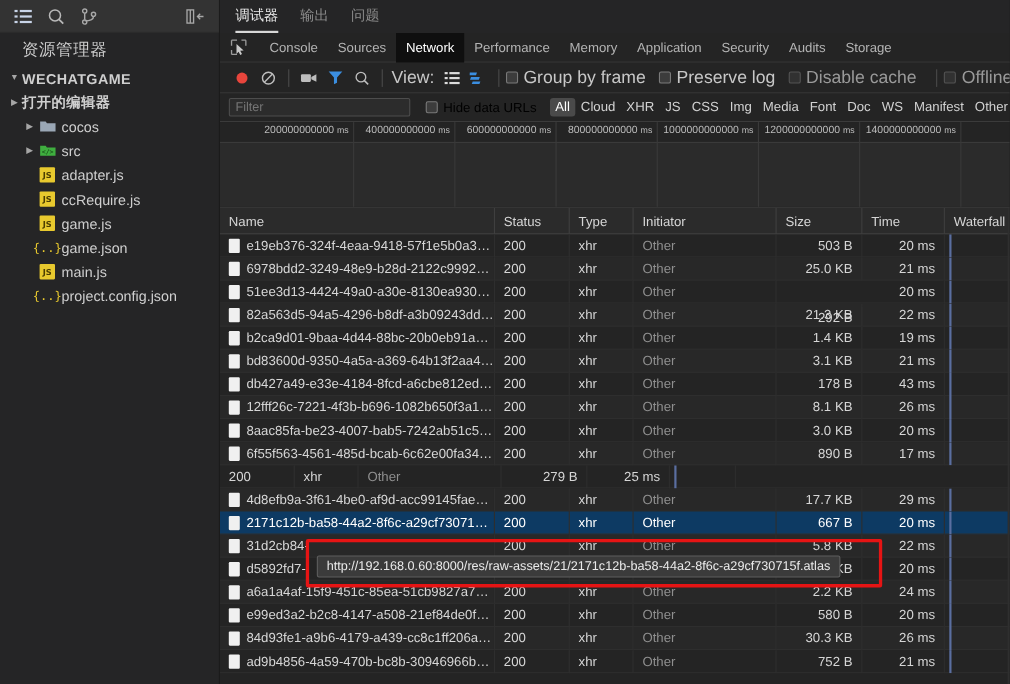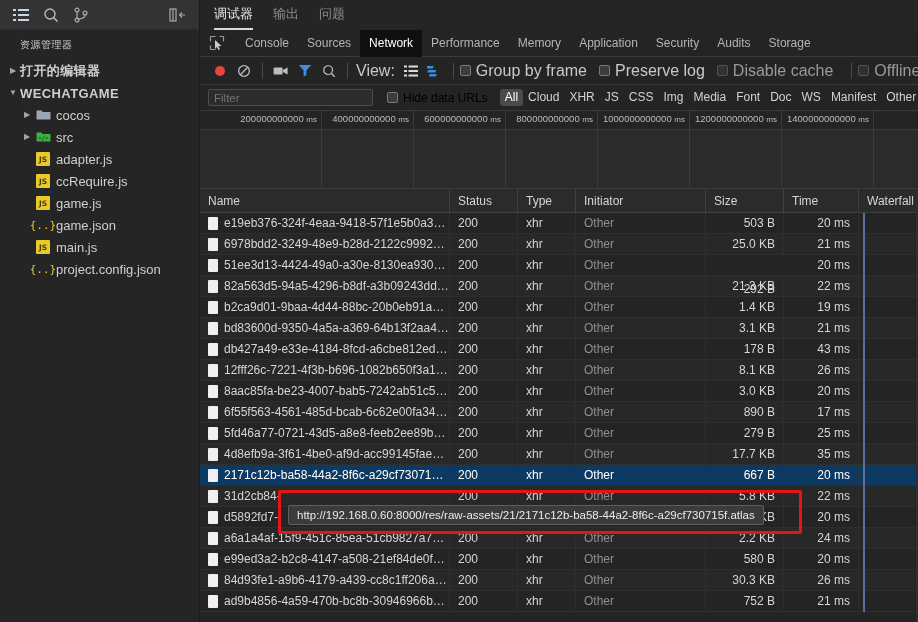--- a/index.html
+++ b/index.html
@@ -22,21 +22,21 @@
   }
   .side-toolbar {
     height: 30px; background: #333333;
     display: flex; align-items: center; padding: 0 6px;
     border-bottom: 1px solid #2b2b2b;
   }
   .side-toolbar .ic { width: 30px; height: 26px; display: flex; align-items: center; justify-content: center; }
   .side-toolbar .spacer { flex: 1; }
   .side-title {
     height: 30px; display: flex; align-items: center;
-    padding-left: 20px; color: #cccccc; font-size: 10px;
+    padding-left: 20px; color: #cccccc; font-size: 15px;
     letter-spacing: .5px;
   }
   .tree { flex: 1; overflow: hidden; font-size: 13px; color: #cccccc; }
   .trow {
     height: 22px; display: flex; align-items: center;
     padding-right: 4px; white-space: nowrap; cursor: pointer;
   }
   .tw { font-weight: bold; color: #e7e7e7; font-size: 11.5px; letter-spacing: .4px; }
   .arrow {
     width: 14px; flex: 0 0 14px; text-align: center;
@@ -213,27 +213,27 @@
           <path d="M16 7 L11 7 M13 4.5 L10.5 7 L13 9.5" fill="none" stroke="#a8a8a8" stroke-width="1.2"></path>
         </svg>
       </div>
     </div>
 
     <div class="side-title">资源管理器</div>
 
     <div class="tree">
 
       <div class="trow" style="padding-left:6px;">
+        <span class="arrow down"></span>
+        <span class="lbl tw">WECHATGAME</span>
+      </div>
+
+      <div class="trow" style="padding-left:6px;">
         <span class="arrow right"></span>
         <span class="lbl tw">打开的编辑器</span>
-      </div>
-
-      <div class="trow" style="padding-left:6px;">
-        <span class="arrow down"></span>
-        <span class="lbl tw">WECHATGAME</span>
       </div>
 
       <div class="trow" style="padding-left:20px;">
         <span class="arrow right"></span>
         <span class="ficon">
           <svg width="15" height="12" viewBox="0 0 15 12">
             <path d="M0.5 1.5 h5 l1.2 1.6 h7.8 v7.4 h-14 z" fill="#9aa7b5"></path>
           </svg>
         </span>
         <span class="lbl">cocos</span>
@@ -583,43 +583,39 @@
             <div class="td" style="width: 68px;">200</div>
             <div class="td" style="width: 58px;">xhr</div>
             <div class="td td-init dim" style="width: 130px;">Other</div>
             <div class="td num" style="width: 78px;">890 B</div>
             <div class="td num" style="width: 75px;">17 ms</div>
             <div class="td" style="width: 60px; position: relative;">
               <div class="wf-line"></div>
             </div>
           </div>
           <div class="trw">
-            <div class="td" style="width: 250px;">
-              <span class="nameico"></span>
-              <span class="nametxt">5fd46a77-0721-43d5-a8e8-feeb2ee89b…</span>
-            </div>
             <div class="td" style="width: 68px;">200</div>
             <div class="td" style="width: 58px;">xhr</div>
             <div class="td td-init dim" style="width: 130px;">Other</div>
             <div class="td num" style="width: 78px;">279 B</div>
             <div class="td num" style="width: 75px;">25 ms</div>
             <div class="td" style="width: 60px; position: relative;">
               <div class="wf-line"></div>
             </div>
           </div>
           <div class="trw">
             <div class="td" style="width: 250px;">
               <span class="nameico"></span>
               <span class="nametxt">4d8efb9a-3f61-4be0-af9d-acc99145fae2…</span>
             </div>
             <div class="td" style="width: 68px;">200</div>
             <div class="td" style="width: 58px;">xhr</div>
             <div class="td td-init dim" style="width: 130px;">Other</div>
             <div class="td num" style="width: 78px;">17.7 KB</div>
-            <div class="td num" style="width: 75px;">35 ms</div>
+            <div class="td num" style="width: 75px;">29 ms</div>
             <div class="td" style="width: 60px; position: relative;">
               <div class="wf-line"></div>
             </div>
           </div>
           <div class="trw sel">
             <div class="td" style="width: 250px;">
               <span class="nameico"></span>
               <span class="nametxt">2171c12b-ba58-44a2-8f6c-a29cf730715…</span>
             </div>
             <div class="td" style="width: 68px;">200</div>

